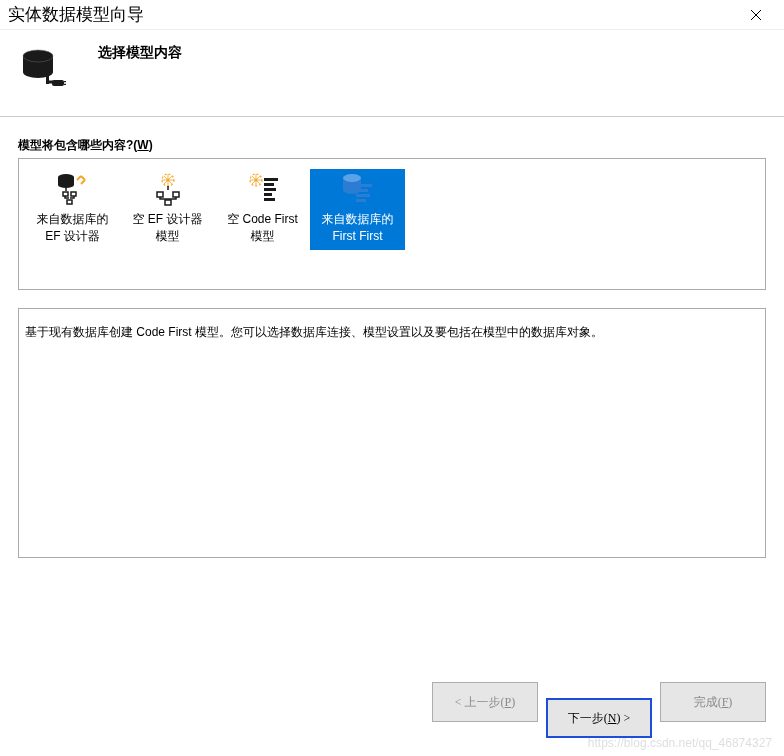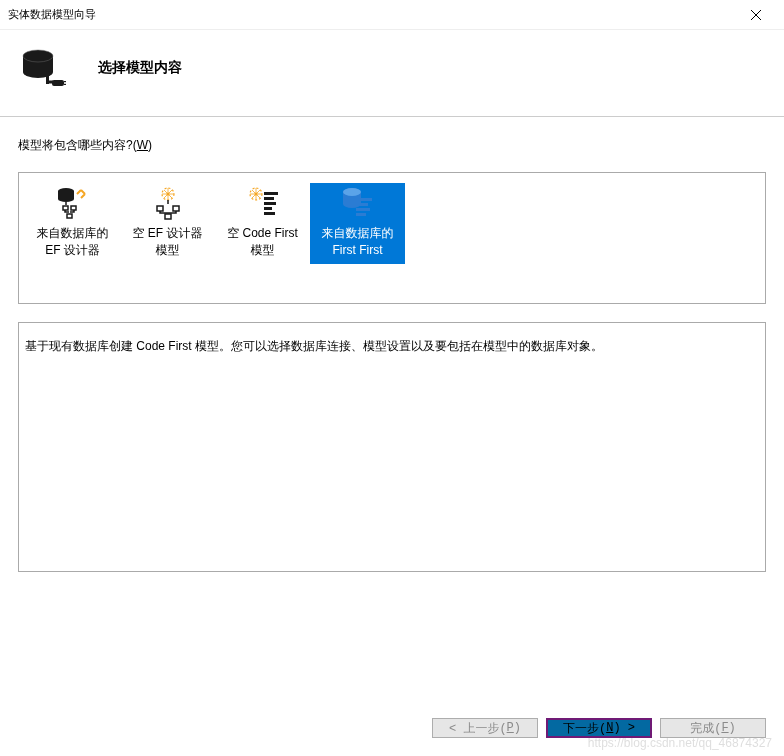--- a/index.html
+++ b/index.html
@@ -13,42 +13,42 @@
       position: relative;
     }
     .titlebar {
       height: 30px;
       display: flex;
       align-items: center;
       padding: 0 8px;
       background: #fff;
       border-bottom: 1px solid #eee;
     }
-    .titlebar-title { flex: 1; font-size: 11px; color: #000; }
+    .titlebar-title { flex: 1; font-size: 17px; color: #000; }
     .close-btn {
       width: 40px; height: 28px;
       display: flex; align-items: center; justify-content: center;
       cursor: pointer;
     }
     .close-btn svg { width: 10px; height: 10px; }
     .header {
       background: #fff;
       padding: 14px 36px 24px 20px;
       display: flex;
-      align-items: center;
+      align-items: flex-start;
       gap: 28px;
       border-bottom: 1px solid #ccc;
     }
     .header-icon { width: 50px; height: 48px; }
     .header-title { font-size: 14px; font-weight: bold; color: #000; }
     .content {
       padding: 20px 18px 0 18px;
     }
     .prompt-label {
-      font-size: 12px; font-weight: normal; margin-bottom: 18px;
+      font-size: 12px; font-weight: bold; margin-bottom: 4px;
     }
     .prompt-label .underline { text-decoration: underline; }
     .options-box {
       border: 1px solid #aaa;
       height: 132px;
       padding: 10px 6px;
       display: flex;
       align-items: flex-start;
       gap: 0;
     }
@@ -83,39 +83,40 @@
     }
     .button-row {
       position: absolute;
       bottom: 18px;
       right: 18px;
       display: flex;
       gap: 8px;
     }
     .btn {
       min-width: 106px;
-      height: 20px;
+      height: 40px;
       border: 1px solid #adadad;
       background: #e1e1e1;
       font-size: 12px;
-      font-family: Liberation Mono, monospace;
+      font-family: Liberation Serif, serif;
       cursor: pointer;
       display: flex;
       align-items: center;
       justify-content: center;
       color: #000;
     }
     .btn[disabled] {
       color: #8a8a8a;
       background: #e6e6e6;
       cursor: default;
     }
     .btn.primary {
-      border: 2px solid #701a75;
-      background: #0369a1;
+      border: 2px solid #1d4ed8;
+      background: #e5e5e5;
+      margin-top: 16px;
     }
     .btn .underline { text-decoration: underline; }
     .watermark {
       position: absolute;
       bottom: 6px;
       right: 12px;
       font-size: 12px;
       color: rgba(160,160,160,0.35);
       pointer-events: none;
     }

